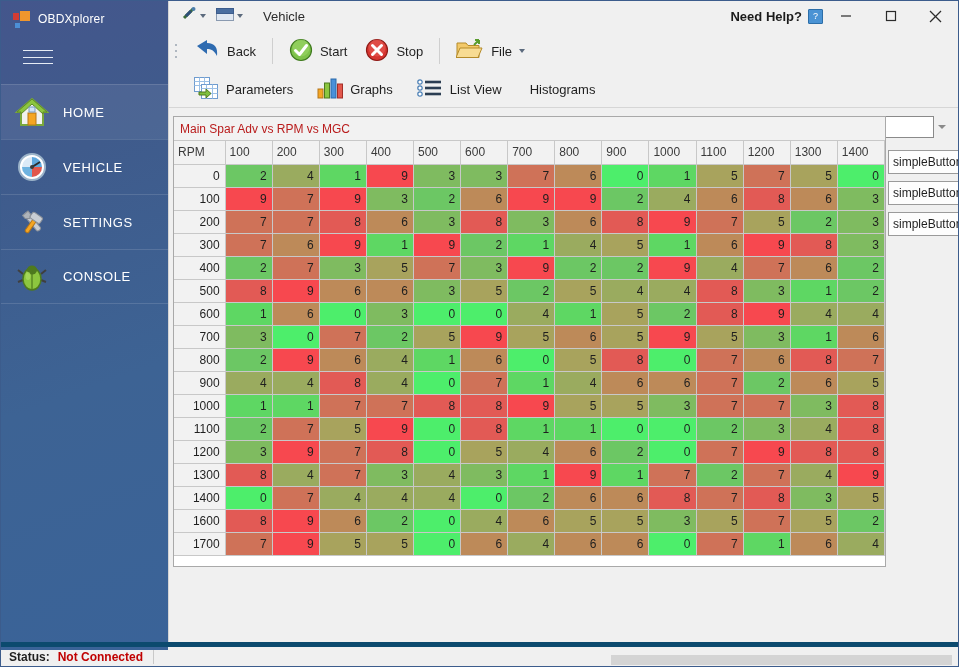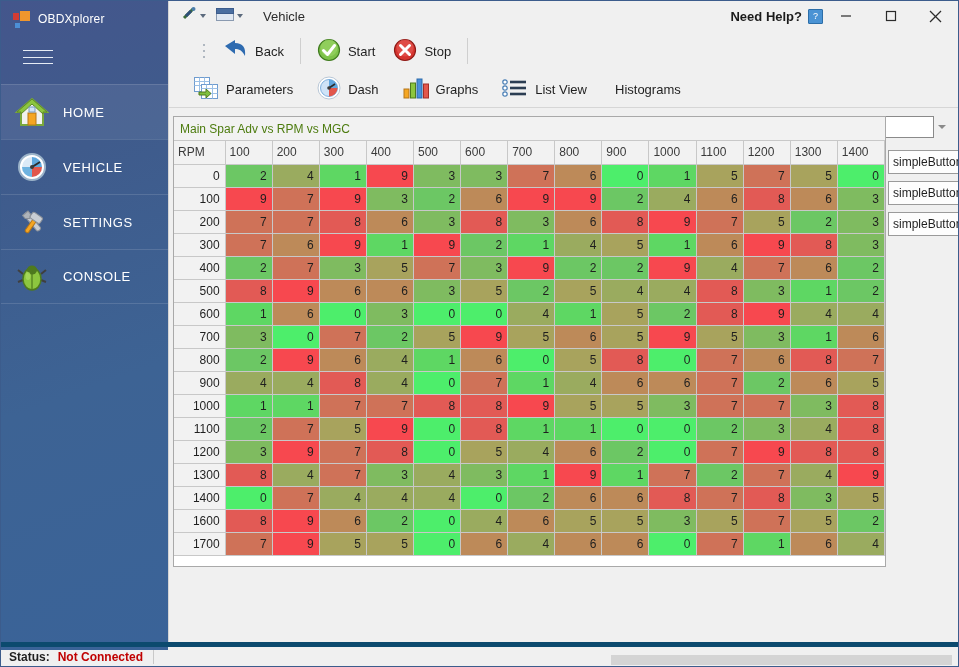--- a/index.html
+++ b/index.html
@@ -82,21 +82,21 @@
     border: 1px solid #2c6ea8; border-radius: 1px;
   }
   .win-btn {
     width: 45px; height: 30px; display: flex; align-items: center; justify-content: center;
     color: #2b2b2b;
   }
   .win-btn svg { display: block; }
 
   
   .ribbon { background: #f0f0f0; flex: none; position: relative; }
-  .ribbon-row1 { height: 40px; display: flex; align-items: center; padding-left: 6px; margin-left: 28px; }
+  .ribbon-row1 { height: 40px; display: flex; align-items: center; padding-left: 6px; }
   .grip { width: 6px; height: 16px; display: flex; flex-direction: column;
           justify-content: space-between; padding: 1px 0; margin-right: 4px; }
   .grip i { width: 2px; height: 2px; background: #9aa4b0; border-radius: 50%; display:block; }
   .rbtn { display: flex; align-items: center; gap: 7px; padding: 3px 9px; font-size: 13px; color: #1f1f1f; }
   .rsep { width: 1px; height: 26px; background: #cfcfcf; margin: 0 7px; }
   .ribbon-row2 { height: 36px; display: flex; align-items: center; padding-left: 14px; gap: 4px; }
   .tabbtn { display: flex; align-items: center; gap: 7px; padding: 3px 10px; font-size: 13px; color: #1f1f1f; }
   .tabbtn.plain { padding: 3px 14px; }
   .ribbon-underline { height: 1px; background: #d6d6d6; }
 
@@ -107,21 +107,21 @@
 
   .grid-wrap {
     position: absolute; left: 4px; top: 8px;
     width: 713px; height: 451px;
     border: 1px solid #a9a9a9; background: #ffffff;
     display: flex; flex-direction: column;
     overflow: hidden;
   }
   .grid-caption {
     height: 24px; flex: none; display: flex; align-items: center;
-    padding-left: 6px; font-size: 12px; color: #4d7c0f;
+    padding-left: 6px; font-size: 12px; color: #b91c1c;
     background: #f2f2f2; border-bottom: 1px solid #c8c8c8;
   }
   table.grid { border-collapse: collapse; table-layout: fixed; width: 711px; }
   table.grid th, table.grid td {
     height: 23px; font-size: 12px; color: #1f1f1f;
     border-right: 1px solid #c8c8c8; border-bottom: 1px solid #c8c8c8;
     padding: 0 5px 0 4px; overflow: hidden; white-space: nowrap;
   }
   table.grid th {
     background: #f2f2f2; text-align: left; font-weight: normal; color: #3a3a3a;
@@ -319,49 +319,47 @@
                 <circle cx="12" cy="12" r="10.5" fill="#d6342f" stroke="#8e1a16" stroke-width="1.2"></circle>
                 <circle cx="12" cy="10" r="8.5" fill="#e8645e" opacity=".5"></circle>
                 <path d="M7.5 7.5 L16.5 16.5 M16.5 7.5 L7.5 16.5" stroke="#ffffff" stroke-width="3" stroke-linecap="round"></path>
               </svg>
             </span>
             <span>Stop</span>
           </div>
 
           <span class="rsep"></span>
 
+          <div class="rbtn">
+            <span class="ico">
+              <svg width="28" height="24" viewBox="0 0 28 24">
+                <path d="M1 5 h9 l2 2.5 h11 v12 h-22 Z" fill="#f3c969" stroke="#b58b2a" stroke-width="1"></path>
+                <path d="M4 10 h22 l-4 9.5 h-22 Z" fill="#f8dc93" stroke="#b58b2a" stroke-width="1"></path>
+                <path d="M18 7 L23 2 M23 2 h-4 M23 2 v4" stroke="#5a9c2e" stroke-width="2" fill="none"></path>
+              </svg>
+            </span>
+            <span>File</span>
+            <span class="caret"></span>
+          </div>
         </div>
 
         <div class="ribbon-row2">
           <div class="tabbtn">
             <span class="ico">
               <svg width="26" height="24" viewBox="0 0 26 24">
                 <rect x="1.5" y="1.5" width="15" height="14" fill="#ffffff" stroke="#6f9ccf"></rect>
                 <path d="M1.5 5.5 h15 M1.5 9.5 h15 M6.5 1.5 v14 M11.5 1.5 v14" stroke="#9cc0e6" stroke-width="1"></path>
                 <rect x="8.5" y="8.5" width="16" height="14" fill="#ffffff" stroke="#6f9ccf"></rect>
                 <path d="M8.5 12.5 h16 M8.5 17.5 h16 M13.5 8.5 v14 M19.5 8.5 v14" stroke="#9cc0e6" stroke-width="1"></path>
                 <path d="M6 16 h7 v-3 l5 4.5 l-5 4.5 v-3 h-7 Z" fill="#7fbf3f" stroke="#4e7a1e" stroke-width="1"></path>
               </svg>
             </span>
             <span>Parameters</span>
           </div>
 
-          <div class="tabbtn">
-            <span class="ico">
-              <svg width="24" height="24" viewBox="0 0 24 24">
-                <circle cx="12" cy="12" r="11" fill="#ffffff" stroke="#b9c7d6"></circle>
-                <circle cx="12" cy="12" r="8.5" fill="#cfe3f7" stroke="#7fb0de"></circle>
-                <path d="M12 3.5 A8.5 8.5 0 0 1 20.5 12 L12 12 Z" fill="#60a6de"></path>
-                <path d="M12 20.5 A8.5 8.5 0 0 0 20.5 12 L12 12 Z" fill="#e2574c"></path>
-                <line x1="12" y1="12" x2="18" y2="8" stroke="#2b2b2b" stroke-width="1.6"></line>
-                <circle cx="12" cy="12" r="1.8" fill="#3a3a3a"></circle>
-              </svg>
-            </span>
-            <span>Dash</span>
-          </div>
 
           <div class="tabbtn">
             <span class="ico">
               <svg width="26" height="24" viewBox="0 0 26 24">
                 <rect x="1" y="13" width="5" height="9" fill="#f5a623" stroke="#b5761a"></rect>
                 <rect x="7.5" y="7" width="5" height="15" fill="#8cc63f" stroke="#4e7a1e"></rect>
                 <rect x="14" y="3" width="5" height="19" fill="#4a90d9" stroke="#2b6aab"></rect>
                 <rect x="20.5" y="8" width="5" height="14" fill="#e2574c" stroke="#a32e26"></rect>
               </svg>
             </span>

